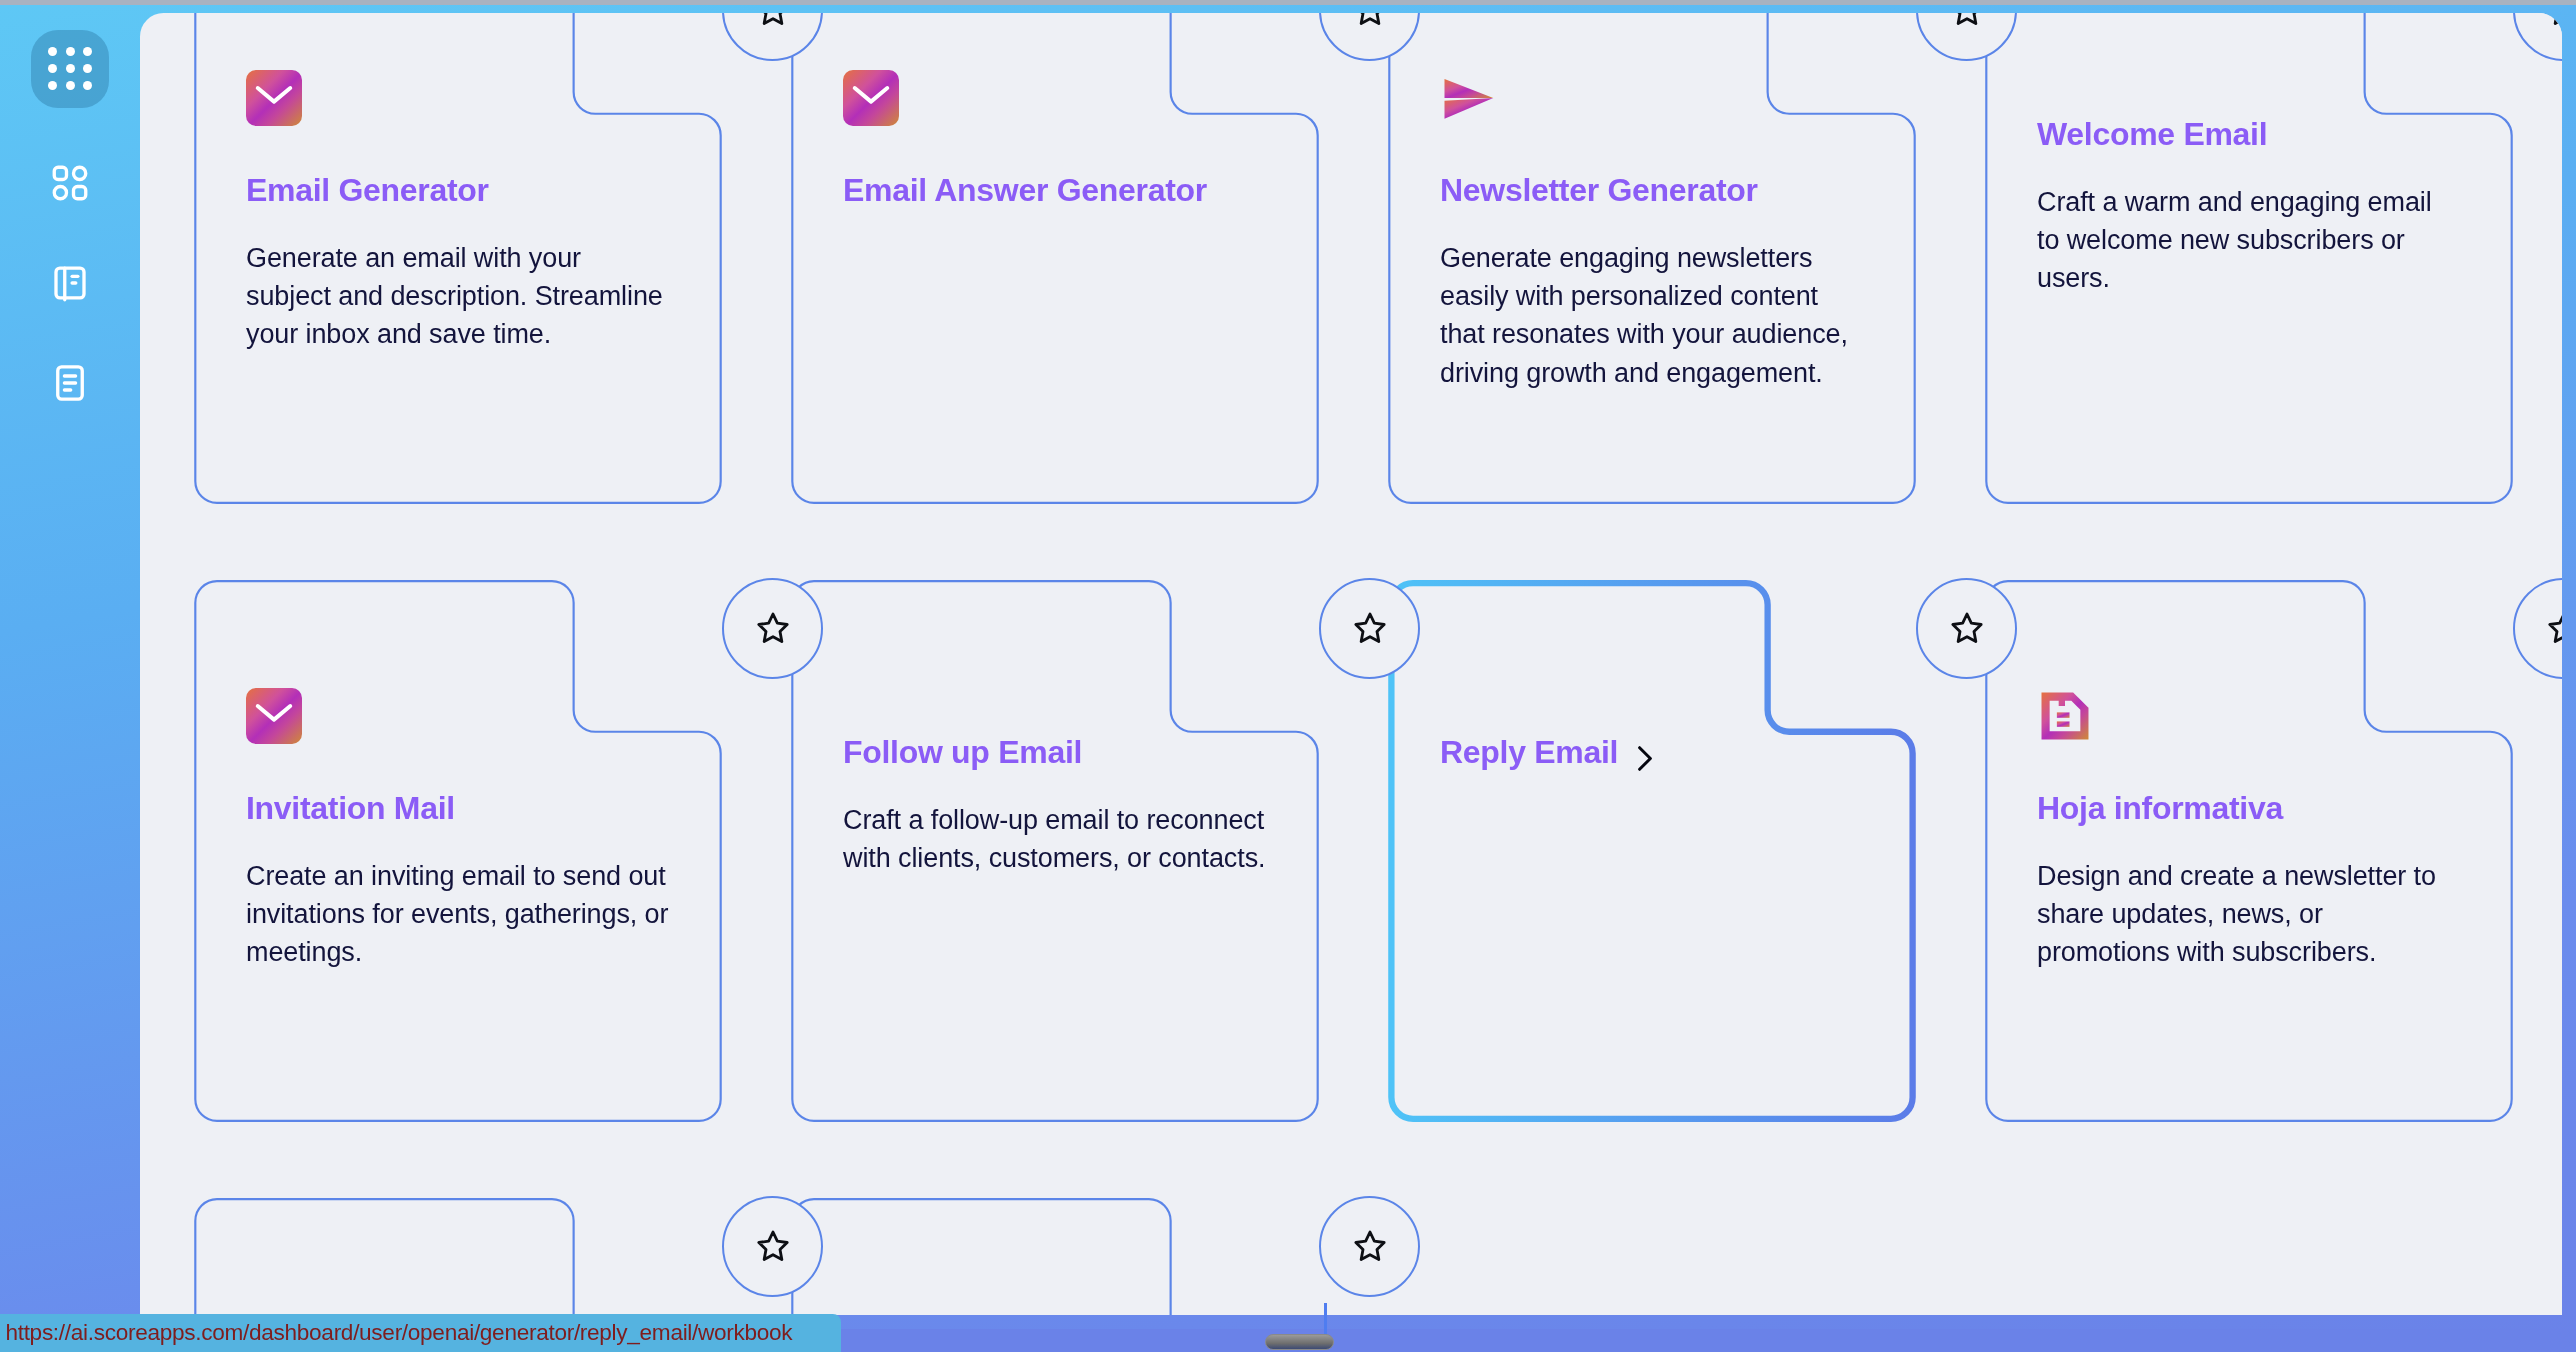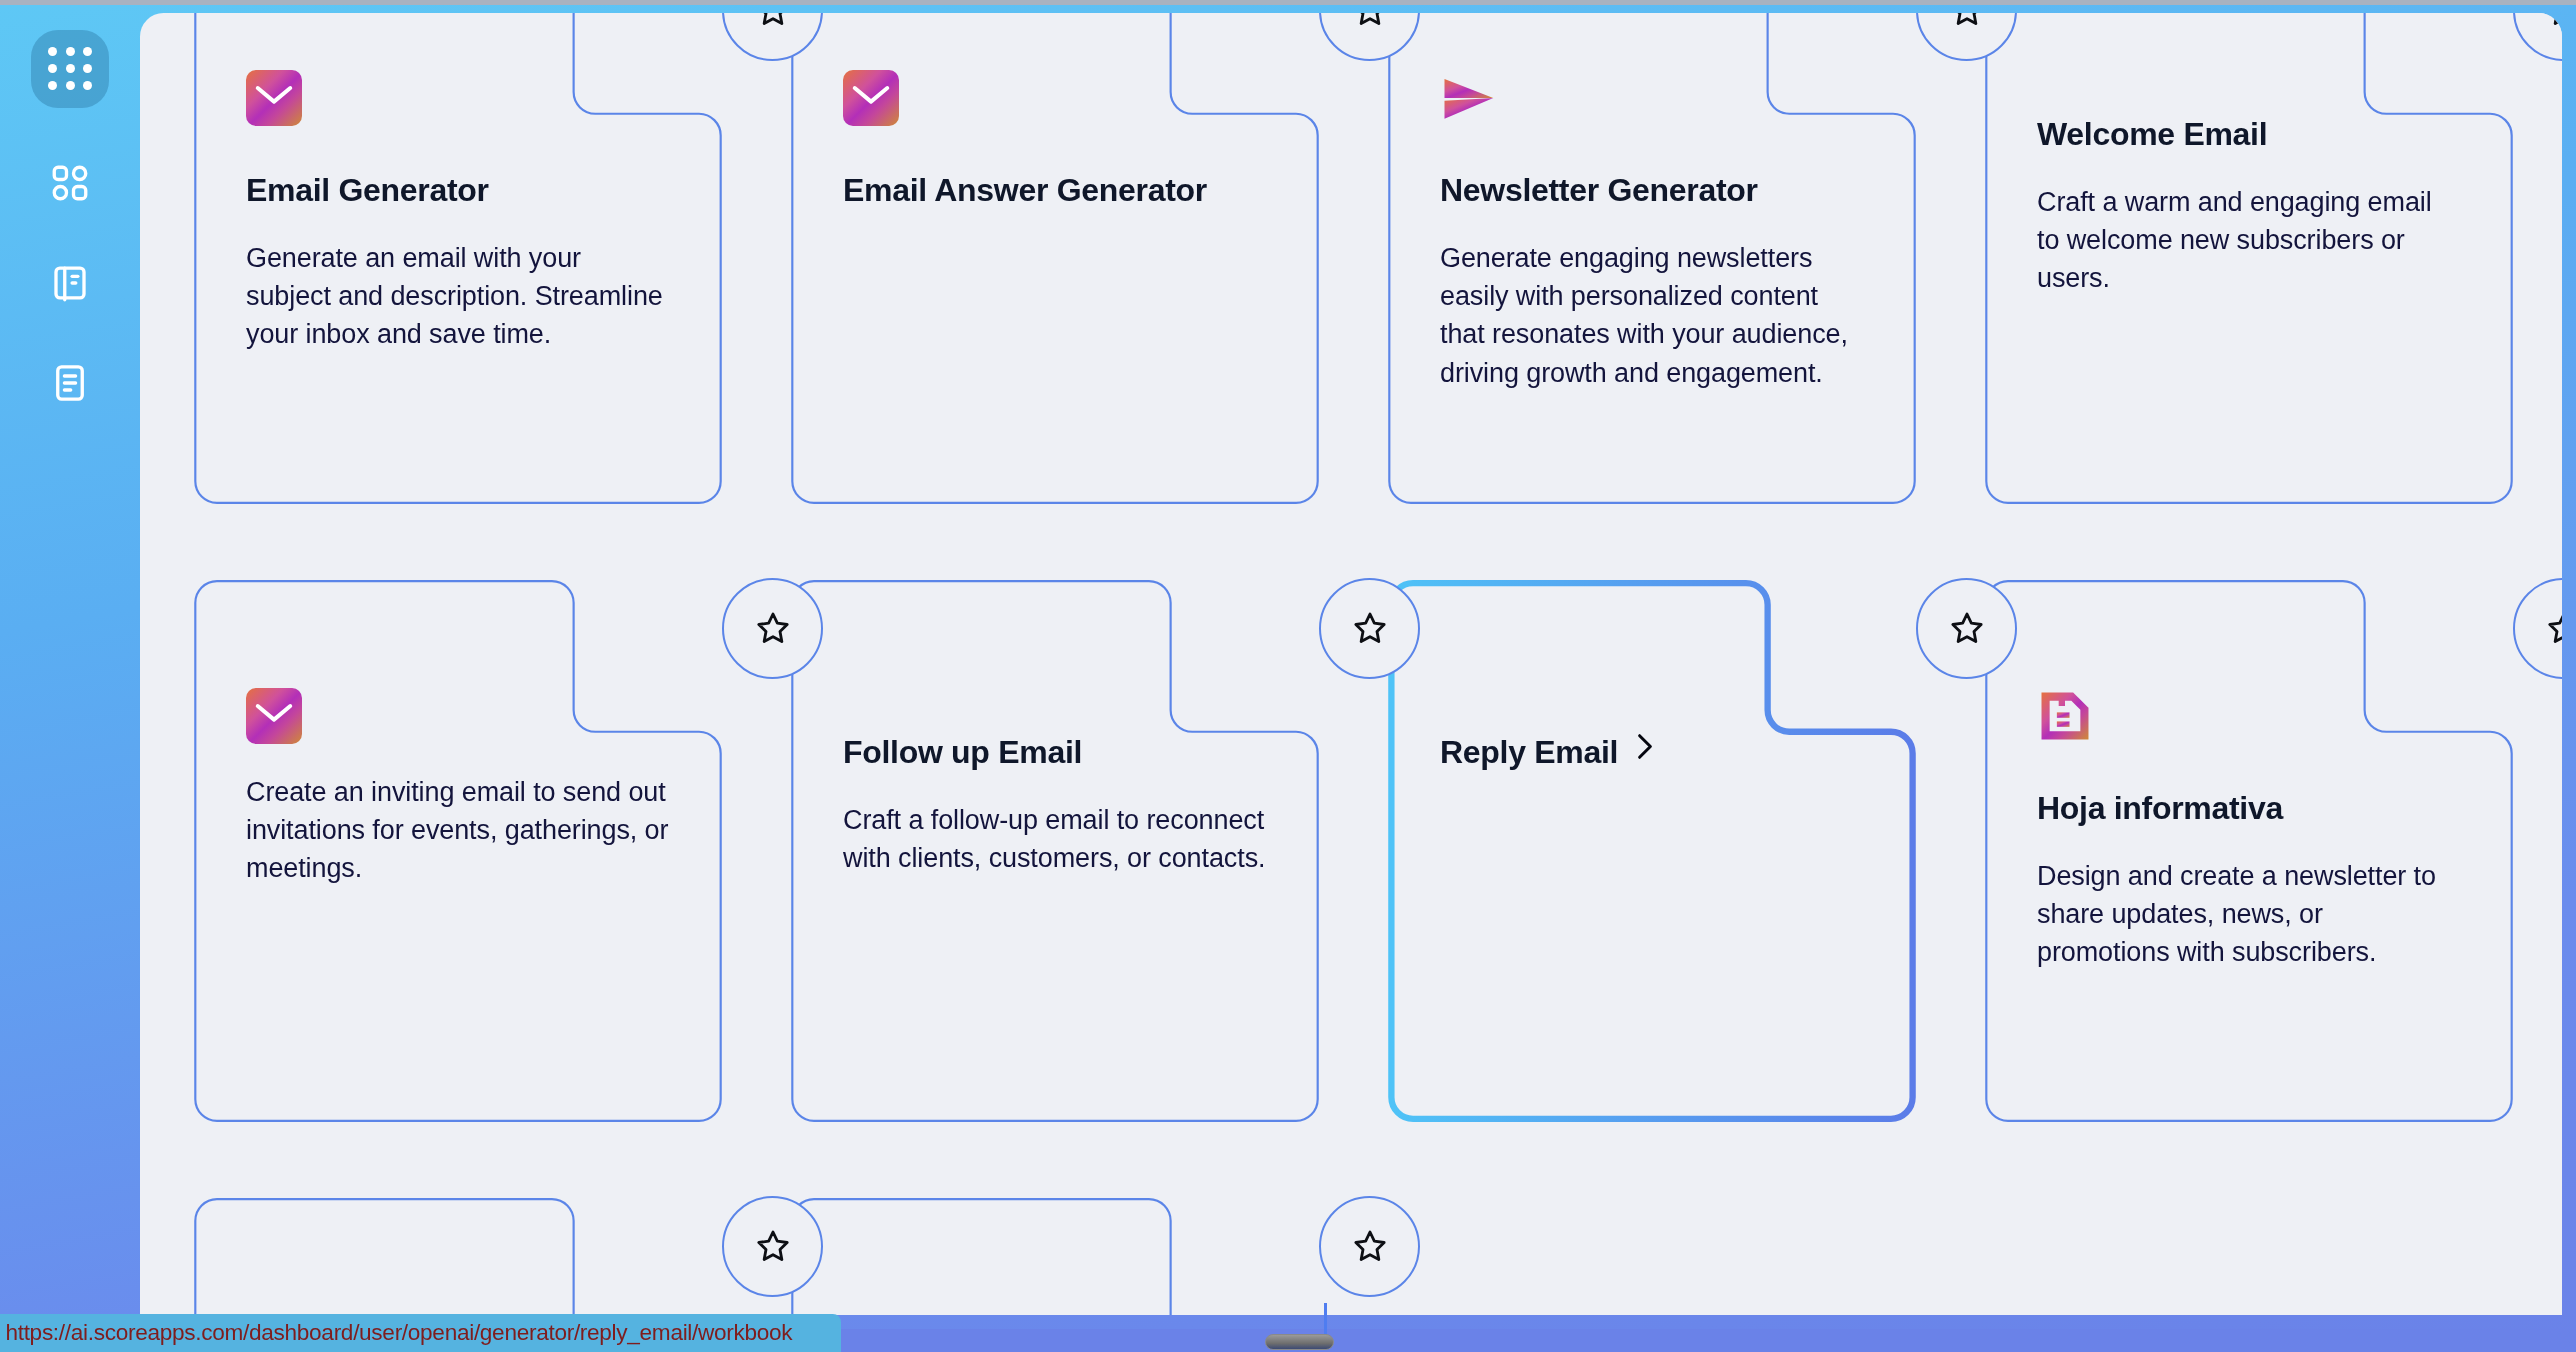--- a/index.html
+++ b/index.html
@@ -80,22 +80,22 @@
 
   .cico{ width:56px; height:56px; border-radius:10px; position:relative; }
   .cico.plain{
     background:linear-gradient(135deg,#e5713f 0%,#d0519b 34%,#b32fb8 52%,#c4479a 66%,#cf8a35 100%);
   }
   .cico svg{ display:block; width:56px; height:56px; }
 
   .ctitle{
     margin-top:45px;
     font-size:32px; font-weight:700; letter-spacing:-0.3px;
-    line-height:1.22; color:#0f172a;
-    display:flex; align-items:flex-start; gap:16.3px;
+    line-height:1.22; color:#8b5cf6;
+    display:flex; align-items:flex-end; gap:16.3px;
   }
   .ctitle .chev{ flex:0 0 auto; display:inline-flex; }
   .ctitle .chev svg{ width:22px; height:27px; display:block; }
 
   .cdesc{
     margin-top:29px;
     font-size:27px; line-height:1.42;
     color:#13143c; letter-spacing:-0.1px;
   }
 
@@ -297,21 +297,23 @@
           </div>
         </div>
         <div class="cell">
           <div class="card">
             <svg class="outline" viewBox="0 0 584 600">
               <path d="M 25.2 1.2 H 396 a 24 24 0 0 1 24 24 V 144 a 24 24 0 0 0 24 24 H 558.8 a 24 24 0 0 1 24 24 V 574.8 a 24 24 0 0 1 -24 24 H 25.2 a 24 24 0 0 1 -24 -24 V 25.2 a 24 24 0 0 1 24 -24 Z"></path>
             </svg>
             <div class="card-body"><span class="cico"><svg viewBox="0 0 62 62">
                   <rect x="0" y="0" width="62" height="62" rx="11" fill="url(#icoGrad)"></rect>
                   <path d="M13 20 L31 35 L49 20" fill="none" stroke="#ffffff" stroke-width="4.4" stroke-linecap="round" stroke-linejoin="round"></path>
-                </svg></span><p class="cdesc">Create an inviting email to send out invitations for events, gatherings, or meetings.</p></div>
+                </svg></span><div class="ctitle">
+                <span>Invitation Mail</span>
+              </div><p class="cdesc">Create an inviting email to send out invitations for events, gatherings, or meetings.</p></div>
           </div>
           <div class="star-btn">
             <span>
               <svg viewBox="0 0 24 24" fill="none" stroke="#0d0f14" stroke-width="1.7" stroke-linecap="round" stroke-linejoin="round">
                 <path d="M12 3.6 l2.6 5.5 5.9 .8 -4.3 4.2 1.1 6 -5.3-2.9 -5.3 2.9 1.1-6 -4.3-4.2 5.9-.8 Z"></path>
               </svg>
             </span>
           </div>
         </div>
         <div class="cell">

